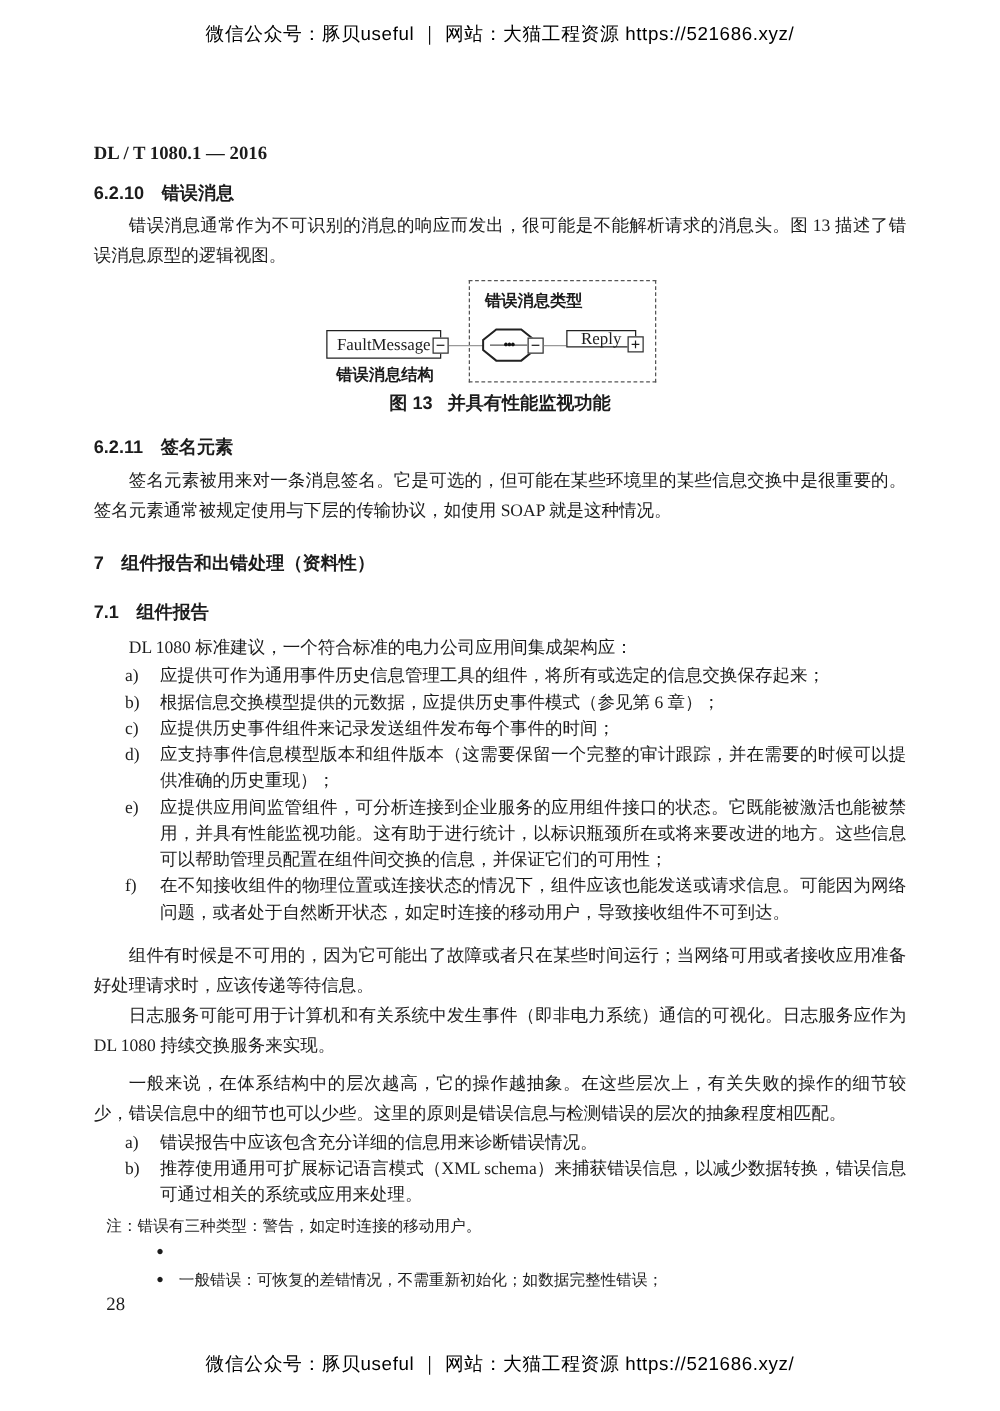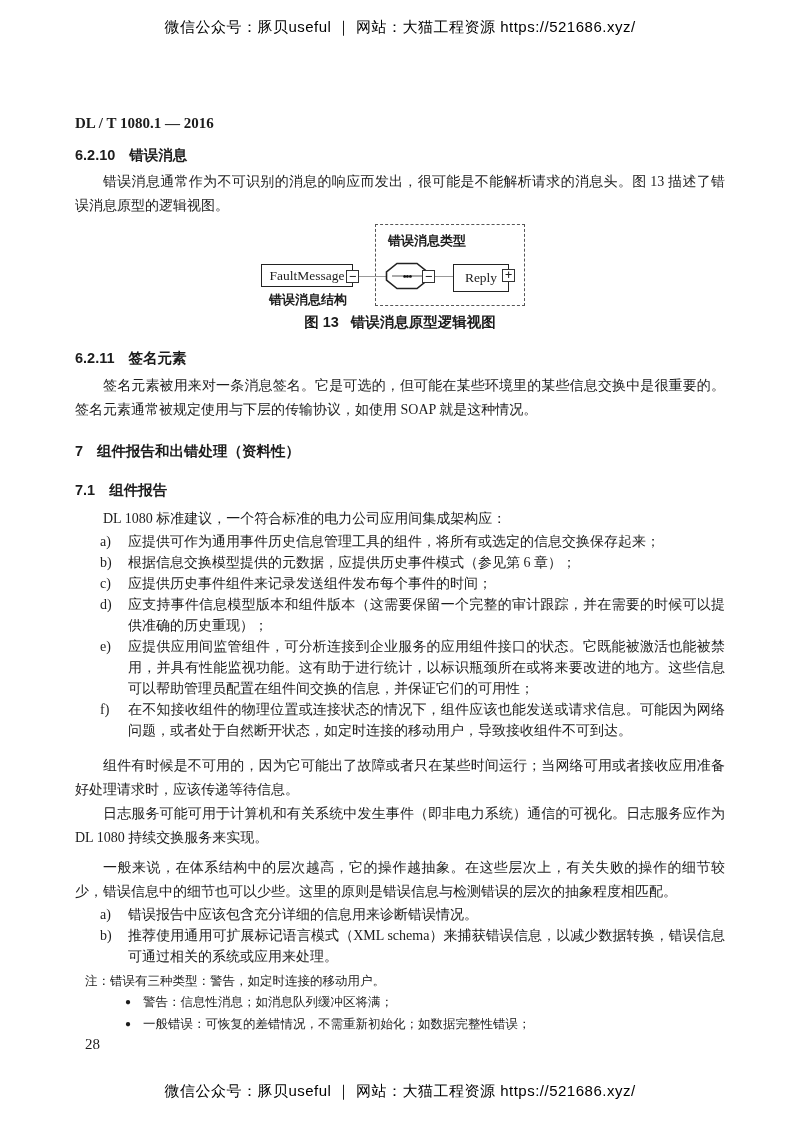--- a/index.html
+++ b/index.html
@@ -46,21 +46,21 @@
   }
   .type-label { left:313px; top:8px; }
   .struct-label { left:194px; top:67px; }
   .dia-box {
     position:absolute; border:1.5px solid #222; background:#fff;
     display:flex; align-items:center; justify-content:center;
     font-family:"Liberation Serif","DejaVu Serif",serif;
     font-weight:normal; font-size:13.5px;
   }
   .fault-box { left:186px; top:40px; width:92px; height:23px; }
-  .reply-box { left:378px; top:40px; width:56px; height:28px; font-weight:normal; }
+  .reply-box { left:378px; top:40px; width:56px; height:14px; font-weight:normal; }
   .conn-sq {
     position:absolute; width:13px; height:13px; border:1px solid #333; background:#fff;
     font-size:12px; line-height:10px; text-align:center;
     font-family:"DejaVu Sans Mono","Liberation Mono",monospace;
   }
   .sq1 { left:271px; top:46px; }
   .sq2 { left:347px; top:46px; }
   .sq3 { left:427px; top:45px; }
   .conn-line { position:absolute; height:1px; background:#999; top:52px; }
   .line1 { left:284px; width:30px; }
@@ -119,21 +119,21 @@
       <div class="conn-sq sq2">−</div>
 
       <div class="conn-line line2"></div>
       <div class="dia-box reply-box">Reply</div>
       <div class="conn-sq sq3">+</div>
 
       <div class="dia-label struct-label">错误消息结构</div>
     </div>
 
     <div class="fig-caption">
-      <span>图 13</span><span class="cap-text">错误消息原型逻辑视图</span>
+      <span>图 13</span><span class="cap-text">并具有性能监视功能</span>
     </div>
 
     <div class="h mt18">
       <span class="hnum">6.2.11</span><span class="htitle">签名元素</span>
     </div>
     <p class="para mt6">签名元素被用来对一条消息签名。它是可选的，但可能在某些环境里的某些信息交换中是很重要的。签名元素通常被规定使用与下层的传输协议，如使用 SOAP 就是这种情况。</p>
 
     <div class="h mt20">
       <span class="hnum">7</span><span class="htitle">组件报告和出错处理（资料性）</span>
     </div>
@@ -181,21 +181,20 @@
       <span class="lm">b)</span>
       <span class="lt">推荐使用通用可扩展标记语言模式（XML schema）来捕获错误信息，以减少数据转换，错误信息可通过相关的系统或应用来处理。</span>
     </div>
 
     <div class="note-line">
       <span class="note-label">注：</span>
       <span>错误有三种类型：警告，如定时连接的移动用户。</span>
     </div>
     <div class="note-bullet">
       <span class="nb">●</span>
-      <span>警告：信息性消息；如消息队列缓冲区将满；</span>
     </div>
     <div class="note-bullet">
       <span class="nb">●</span>
       <span>一般错误：可恢复的差错情况，不需重新初始化；如数据完整性错误；</span>
     </div>
 
   </div>
 
   <div class="page-number">28</div>
 

